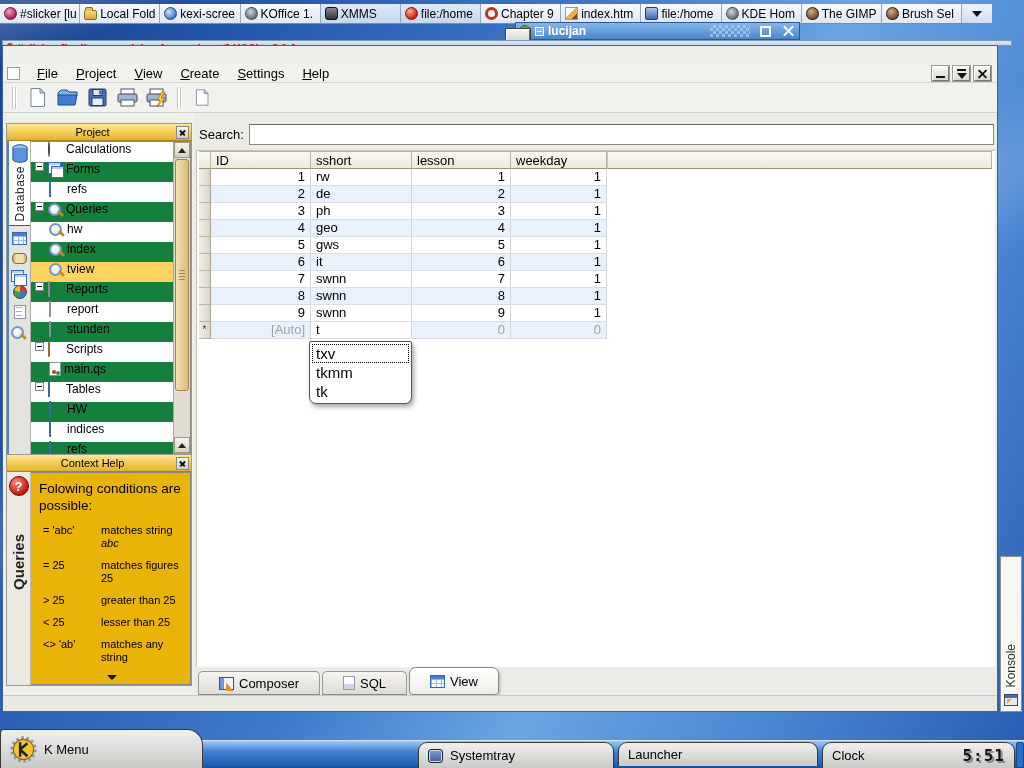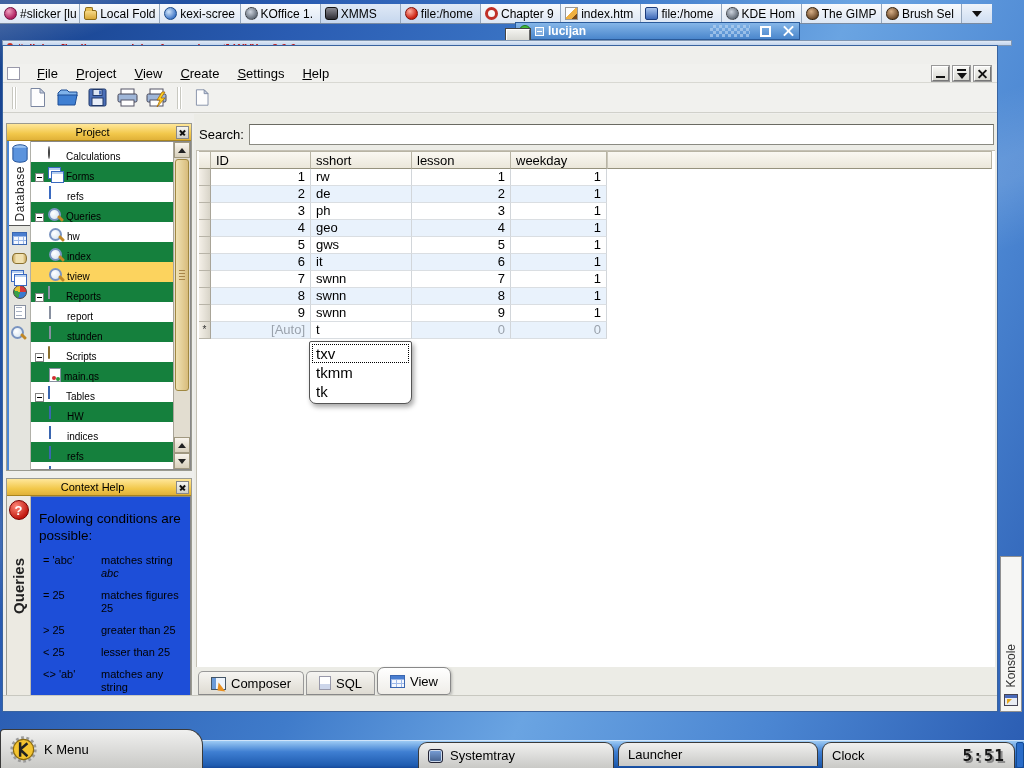--- a/index.html
+++ b/index.html
@@ -76,21 +76,21 @@
   .pclose{width:13px;height:13px;background:linear-gradient(#f6f6f2,#cfcfc8);border:1px solid #888;position:relative;flex:none}
   .pclose::before,.pclose::after{content:"";position:absolute;left:2px;right:2px;top:5px;height:1.5px;background:#111}
   .pclose::before{transform:rotate(45deg)}.pclose::after{transform:rotate(-45deg)}
   .dockbody{position:absolute;left:0;top:17px;right:0;bottom:0;display:flex}
   .vstrip{width:24px;flex:none;background:#e4e4de;border-right:1px solid #b0b0a8;border-left:2px solid #4a86d4;display:flex;flex-direction:column;align-items:center}
   .vtab-active{width:100%;background:#fff;border-bottom:1px solid #555;display:flex;flex-direction:column;align-items:center;padding:3px 0 4px}
   .vlabel{writing-mode:vertical-rl;transform:rotate(180deg);font-size:12px;color:#222;margin-top:3px;letter-spacing:.5px}
   .vico{margin:6px 0 0}
   .treewrap{flex:1;position:relative;background:#fff;border:1px solid #888;border-left:none;overflow:hidden}
   .tree{position:absolute;left:0;top:0;right:17px;bottom:0;overflow:hidden}
-  .trow{display:flex;align-items:flex-end;height:20px;font-size:10px;padding-left:4px;white-space:nowrap}
+  .trow{display:flex;align-items:flex-start;height:20px;font-size:12px;padding-left:4px;white-space:nowrap}
   .trow.alt{background:#15803d}
   .trow.sel{background:#fcd35e}
   .lv2{padding-left:18px}
   .exp{width:9px;height:9px;background:#fff;border:1px solid #848484;margin-right:4px;position:relative;flex:none}
   .exp::before{content:"";position:absolute;left:1px;right:1px;top:3px;height:1px;background:#000}
   .nsp{width:13px;flex:none}
   .tico{width:15px;height:15px;margin-right:3px;flex:none;position:relative}
   .ti-calc{width:14px;height:14px;border-radius:50%;background:conic-gradient(#d83838 0 25%,#3a7ad0 0 55%,#38a048 0 80%,#e8c030 0);border:1px solid #444}
   .ti-forms::before,.ti-forms::after{content:"";position:absolute;width:11px;height:10px;background:#fff;border:1px solid #3a6ac0;box-shadow:inset 0 2px 0 #b8d0f0}
   .ti-forms::before{left:0;top:0}.ti-forms::after{left:3px;top:4px}
@@ -107,21 +107,21 @@
     repeating-linear-gradient(0deg,transparent 0 3px,#9cb8e8 3px 4px),#f4f8ff}
   .scroll{position:absolute;right:0;top:0;bottom:0;width:17px;background:#e2ddd0;border-left:1px solid #a8a498}
   .sbtn{height:16px;background:linear-gradient(#f8f4ec,#d8d0bc);border:1px solid #a09880;display:flex;align-items:center;justify-content:center}
   .thumb{position:absolute;left:1px;right:1px;top:17px;height:232px;background:linear-gradient(90deg,#f0e2b4,#d8bc7c);border:1px solid #a08840;border-radius:3px}
   .thumb::after{content:"";position:absolute;left:3px;right:3px;top:50%;margin-top:-6px;height:11px;background:repeating-linear-gradient(0deg,#a8854a 0 1px,transparent 1px 3px)}
   .sbot{position:absolute;left:0;right:0;bottom:0}
   
   .qball{width:20px;height:20px;border-radius:50%;background:radial-gradient(circle at 35% 30%,#ff8878,#c01810 72%);border:1px solid #700;color:#fff;font-weight:bold;font-size:13px;display:flex;align-items:center;justify-content:center;margin-top:4px}
   .chstrip{width:24px;flex:none;background:#eceae2;border-right:1px solid #c0bcb0;display:flex;flex-direction:column;align-items:center}
   .chlabel{writing-mode:vertical-rl;transform:rotate(180deg);font-size:15px;font-weight:bold;color:#222;margin-top:38px}
-  .chcontent{flex:1;background:#1d4ed8;border:1px solid #888;border-left:none;padding:13px 4px 2px 8px;overflow:hidden;position:relative}
+  .chcontent{flex:1;background:#eab308;border:1px solid #888;border-left:none;padding:7px 4px 2px 8px;overflow:hidden;position:relative}
   .chhead{font-size:13.5px;line-height:17px;margin-bottom:10px;width:150px}
   .chrow{display:flex;margin-bottom:9px}
   .chterm{width:62px;font-size:11px;flex:none;padding-left:4px}
   .chdef{flex:1;font-size:11px;line-height:13px;padding-right:2px}
   .chdn{position:absolute;left:50%;bottom:4px;margin-left:-4px;width:0;height:0;border-left:5px solid transparent;border-right:5px solid transparent;border-top:5px solid #111}
   
   .childarea{position:absolute;left:191px;top:68px;width:803px;height:581px;background:#ececE6}
   .searchrow{position:absolute;left:2px;top:8px;right:3px;height:24px;display:flex;align-items:center;gap:5px}
   .searchrow label{font-size:13px;padding-left:3px}
   .searchrow input{flex:1;height:21px;border:1px solid #8a8a82;border-top-color:#6a6a62;background:#fff;font-family:"Liberation Sans",sans-serif;font-size:13px;padding:0 3px}
@@ -136,21 +136,21 @@
   .rh{width:12px;flex:none;background:linear-gradient(90deg,#f4f0e8,#d8d4c8);border-right:1px solid #a8a498;border-bottom:1px solid #b8b4a8;font-size:10px;color:#333;text-align:center;line-height:16px}
   .cell{border-right:1px solid #d2d6da;border-bottom:1px solid #dadee2;padding:0 5px;white-space:nowrap;overflow:hidden}
   .num{text-align:right}
   .drow.alt .cell{background:#e9f2fc}
   .nr .cell{background:#e9f2fc;color:#9aa2ac}
   .nr .editcell{background:#fff;color:#000}
   .dd{position:absolute;left:115px;top:227px;width:103px;background:#fff;border:1px solid #555;border-radius:2px 2px 7px 7px;box-shadow:2px 3px 5px rgba(0,0,0,.35);padding:2px;z-index:5}
   .dd-item{height:19px;line-height:19px;padding:0 4px;font-size:15px}
   .dd-item.sel{outline:1px dotted #000;outline-offset:-1px}
   .tabbar{position:absolute;left:0;right:0;bottom:0;height:28px;background:#ececE6;display:flex;align-items:flex-end;padding-left:4px}
-  .tab{display:flex;align-items:center;gap:5px;padding:0 12px;height:24px;background:linear-gradient(#f6f5f2,#dedbd2);border:1px solid #999;border-bottom-color:#888;border-radius:5px 5px 0 0;font-size:13px;margin-right:2px}
+  .tab{display:flex;align-items:center;gap:5px;padding:0 20px;height:24px;background:linear-gradient(#f6f5f2,#dedbd2);border:1px solid #999;border-bottom-color:#888;border-radius:5px 5px 0 0;font-size:13px;margin-right:2px}
   .tab.active{height:28px;background:linear-gradient(#fff,#efede8);border-radius:7px 7px 4px 4px;box-shadow:1px 1px 3px rgba(0,0,0,.25);border-color:#888}
   .ti-comp{width:15px;height:13px;border:1px solid #456;background:linear-gradient(90deg,#6a9ad8 0 4px,#eef4fc 4px);position:relative;flex:none}
   .ti-comp::after{content:"";position:absolute;right:-1px;bottom:-2px;width:0;height:0;border-left:8px solid #e89020;border-top:8px solid transparent;transform:rotate(8deg)}
   .ti-sqld{width:12px;height:14px;border:1px solid #99a;background:#fff;box-shadow:inset 0 -5px 0 #cdd6ea;flex:none}
   .botstrip{position:absolute;left:0;bottom:0;width:100%;height:16px;background:#e9e9e4;border-top:1px solid #c8c8c0}
   
   .konsole{position:absolute;left:1000px;top:556px;width:22px;height:156px;background:#f6f6f4;border:1px solid #909090;display:flex;flex-direction:column;align-items:center;justify-content:flex-end;padding-bottom:5px;gap:7px}
   .klabel{writing-mode:vertical-rl;transform:rotate(180deg);font-size:12px;color:#333}
   .i-konsole{width:14px;height:12px;background:#e8ecf4;border:1px solid #445;box-shadow:inset 0 3px 0 #4a6ab8;position:relative;flex:none}
   .i-konsole::after{content:"";position:absolute;left:2px;bottom:1px;width:0;height:0;border-top:5px solid #e8a818;border-right:5px solid transparent}
@@ -424,21 +424,21 @@
                 </div>
               <div class="sbtn">
                   <span class="tri-dn-s" style="margin-top:0"></span>
                 </div>
             </div>
           </div>
         </div>
       </div>
     </div>
 
-    <div class="dock" style="left:3px;top:432px;width:186px;height:232px">
+    <div class="dock" style="left:3px;top:408px;width:186px;height:232px">
       <div class="goldbar">
         <span class="cap">Context Help</span>
         <span class="pclose"></span>
       </div>
       <div class="dockbody">
         <div class="chstrip">
           <span class="qball">?</span>
           <span class="chlabel">Queries</span>
         </div>
         <div class="chcontent">

